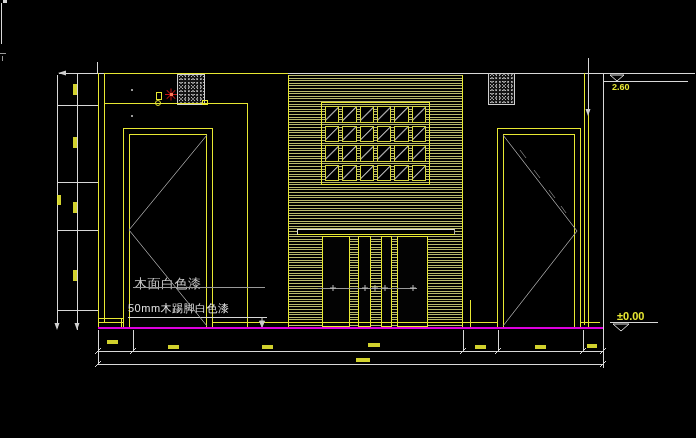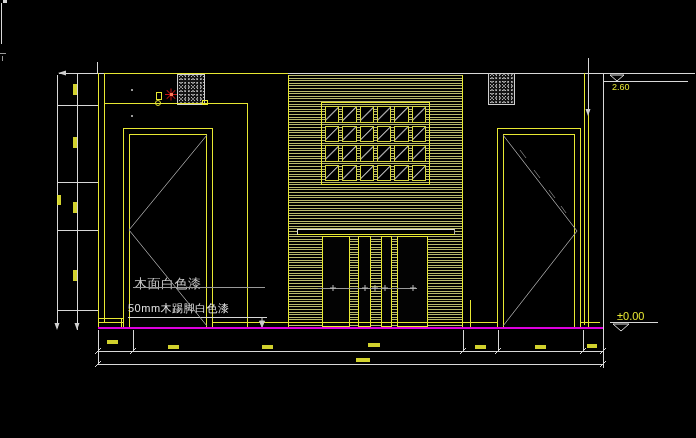--- a/index.html
+++ b/index.html
@@ -25,21 +25,21 @@
   #grid-outer{position:absolute;left:321px;top:102px;width:109px;height:83px;
     border:1px solid var(--yellow);box-sizing:border-box;display:grid;
     grid-template-columns:repeat(6,1fr);grid-template-rows:repeat(4,1fr);
     gap:3px;padding:3px;}
   .cell{background:#000;border:1px solid #d8d840;box-sizing:border-box;
     background-image:linear-gradient(135deg,transparent 42%,rgba(235,235,235,.85) 47%,transparent 53%);}
   .bar{position:absolute;left:297px;top:229px;width:158px;height:6px;background:#000;
     border-top:1px solid #ddd;border-left:1px solid #ddd;
     border-bottom:1px solid var(--yellow);border-right:1px solid #aaa;box-sizing:border-box;}
   .cjk{position:absolute;color:#c8c8c8;letter-spacing:.5px;white-space:nowrap;line-height:1;}
-  .lvl{position:absolute;color:var(--yellow);line-height:1;white-space:nowrap;}
+  .lvl{position:absolute;color:var(--yellow);line-height:1;white-space:nowrap;font-weight:bold;}
   .star{position:absolute;left:165px;top:89px;width:12px;height:12px;}
   .star i{position:absolute;left:0;top:5px;width:12px;height:1px;background:var(--red);display:block;}
   .star .dot{position:absolute;left:5px;top:4px;width:3px;height:3px;background:#ff7a5a;}
   svg.ov{position:absolute;left:0;top:0;pointer-events:none;}
 </style>
 </head>
 <body>
 
 <div id="canvas">
 

